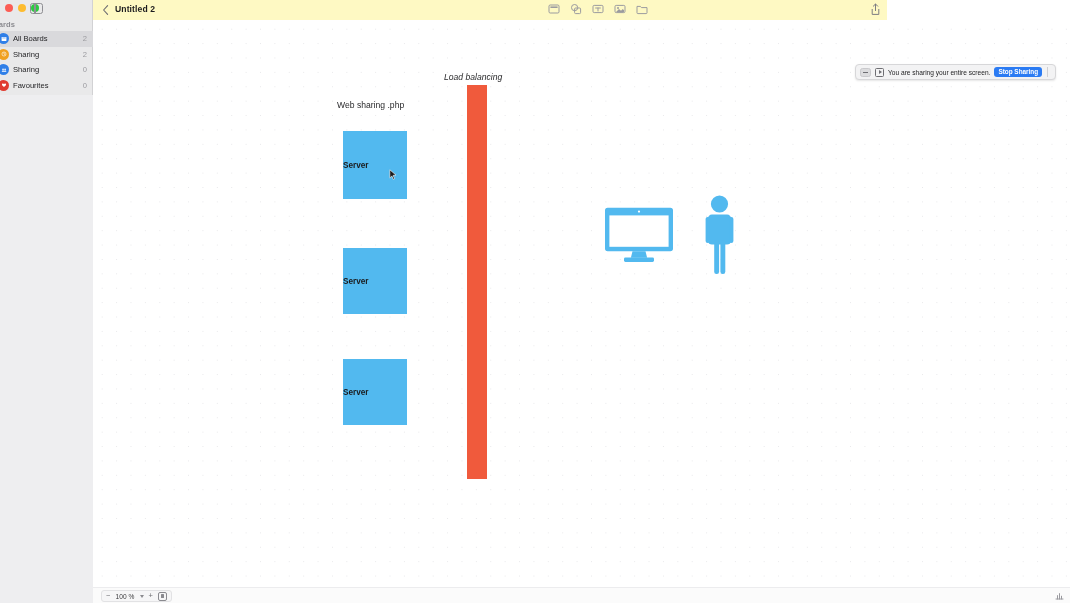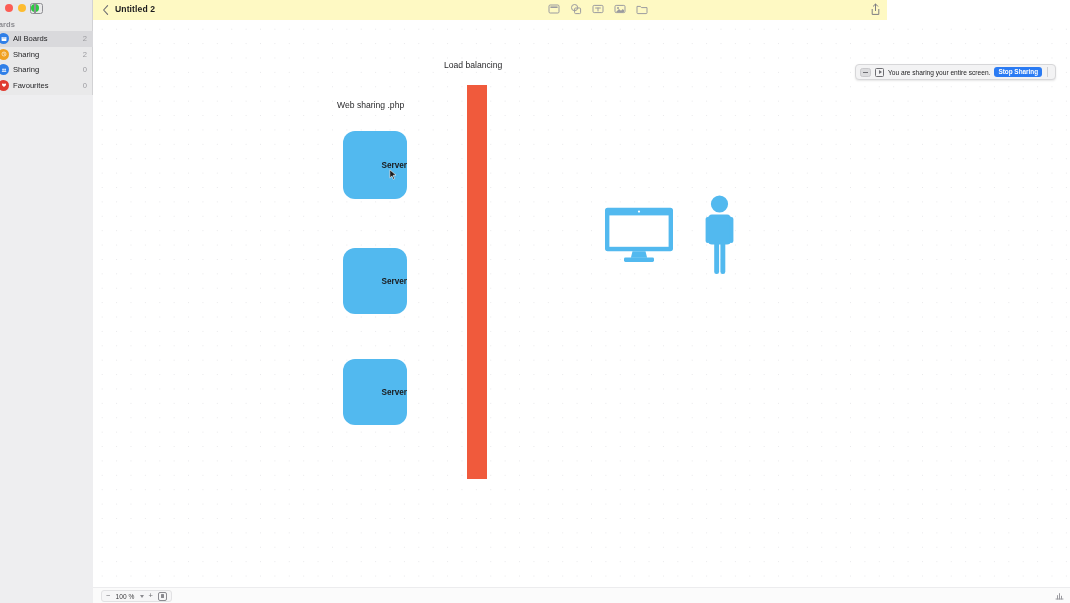--- a/index.html
+++ b/index.html
@@ -114,21 +114,21 @@
 
   .canvas-label {
     position: absolute;
     font-size: 8.6px; color: #2a2a2c;
     white-space: nowrap;
   }
 
   .server-box {
     position: absolute;
     background: #52b9ef;
-    display: flex; align-items: center; justify-content: flex-end; border-radius: 12px;
+    display: flex; align-items: center; justify-content: flex-start;
   }
   .server-box span {
     font-size: 8.2px; font-weight: 700; color: #1a1a1c;
   }
 
   #lb-bar {
     position: absolute;
     background: #f05a3c;
   }
 
@@ -321,21 +321,21 @@
     </div>
 
     <svg id="share-button" viewBox="0 0 11 13">
       <path d="M5.5 1.2v6.4M3.3 3.2 5.5 1l2.2 2.2" fill="none" stroke="currentColor" stroke-width="1" stroke-linecap="round" stroke-linejoin="round"></path>
       <path d="M2.2 6.4v5h6.6v-5" fill="none" stroke="currentColor" stroke-width="1" stroke-linecap="round" stroke-linejoin="round"></path>
     </svg>
   </div>
 
   <div id="canvas">
 
-    <div class="canvas-label" style="left:351px; top:40px;">Load balancing</div>
+    <div class="canvas-label" style="left:351px; top:52px;font-style:italic;">Load balancing</div>
 
     <div class="canvas-label" style="left:244px; top:80px;">Web sharing .php</div>
 
     <div class="server-box" style="left:250px; top:111px; width:64px; height:68px;">
       <span>Server</span>
     </div>
 
     <div class="server-box" style="left:250px; top:228px; width:64px; height:66px;">
       <span>Server</span>
     </div>

